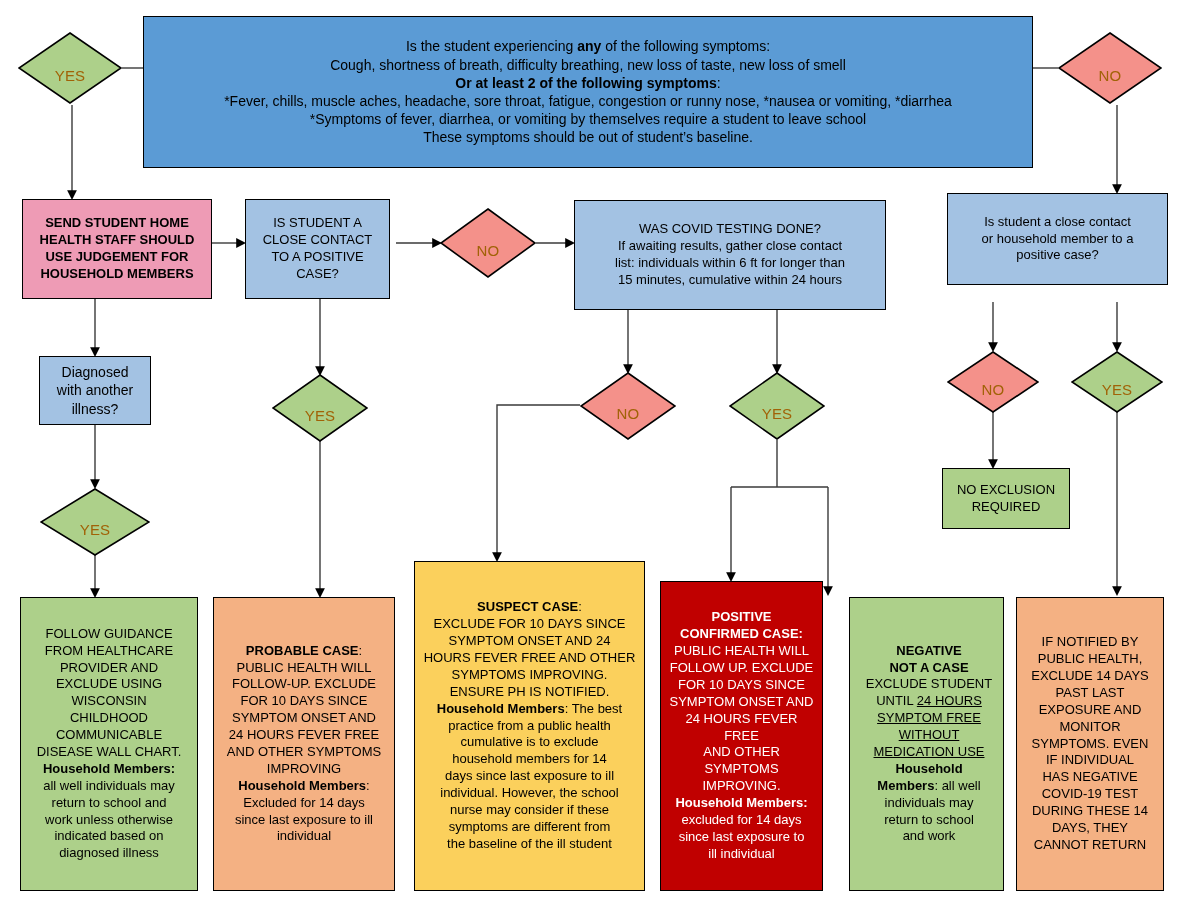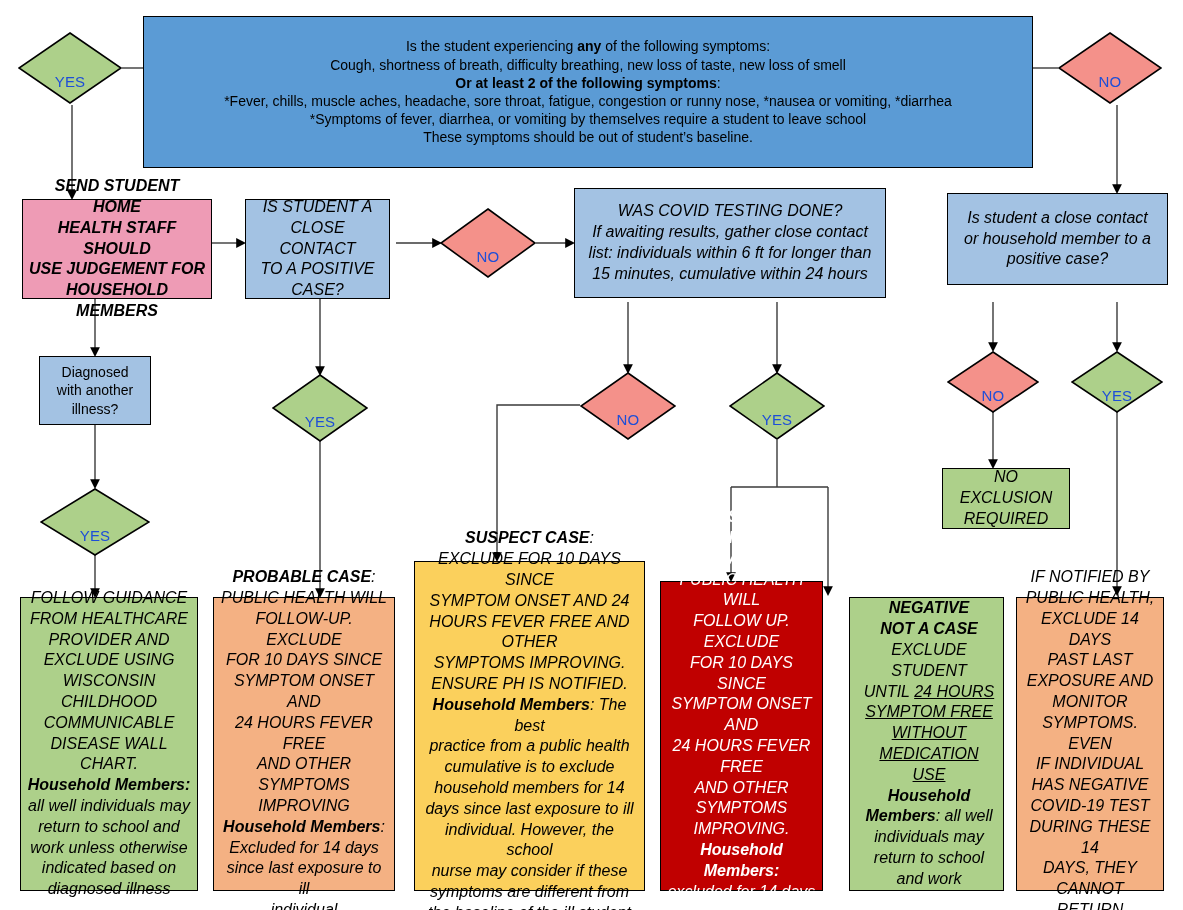--- a/index.html
+++ b/index.html
@@ -32,28 +32,28 @@
   .fill-yellow{background:#FBD05C;}
   .fill-orange{background:#F4B183;}
   .fill-red{background:#C00000;color:#fff;}
 
   
   .diamond{position:absolute;}
   .diamond .dshape{
     position:absolute;left:0;top:0;width:100%;height:100%;
   }
   .diamond .dlabel{
-    position:absolute;left:0;top:13px;width:100%;height:100%;
+    position:absolute;left:0;top:7px;width:100%;height:100%;
     display:flex;align-items:center;justify-content:center;
-    font-size:15px;color:#1d4ed8;letter-spacing:.2px;
+    font-size:15px;color:#a16207;letter-spacing:.2px;
   }
 
   b{font-weight:bold;}
   u{text-decoration:underline;}
-  .t13{font-size:16px;font-style:italic;}
+  .t13{font-size:13px;}
   .t14{font-size:14px;}
 </style>
 </head>
 <body>
 
 <div id="chart">
 
   <svg id="wires" viewBox="0 0 1183 910">
     <defs>
       <marker id="ah" viewBox="0 0 10 10" refX="8" refY="5" markerWidth="7" markerHeight="7" orient="auto-start-reverse">
@@ -150,21 +150,21 @@
     </div>
   </div>
 
   <div class="diamond" style="left:440px;top:208px;width:96px;height:70px;">
     <svg class="dshape" viewBox="0 0 96 70" preserveAspectRatio="none">
       <polygon points="48,1 95,35 48,69 1,35" fill="#F4918A" stroke="#000" stroke-width="1.6"></polygon>
     </svg>
     <div class="dlabel">NO</div>
   </div>
 
-  <div class="node box fill-lblue" style="left:574px;top:188px;width:312px;height:110px;">
+  <div class="node box fill-lblue" style="left:574px;top:200px;width:312px;height:110px;">
     <div class="txt t13">
       <p>WAS COVID TESTING DONE?</p>
       <p>If awaiting results, gather close contact</p>
       <p>list: individuals within 6 ft for longer than</p>
       <p>15 minutes, cumulative within 24 hours</p>
     </div>
   </div>
 
   <div class="node box fill-lblue" style="left:947px;top:193px;width:221px;height:92px;">
     <div class="txt t13">

